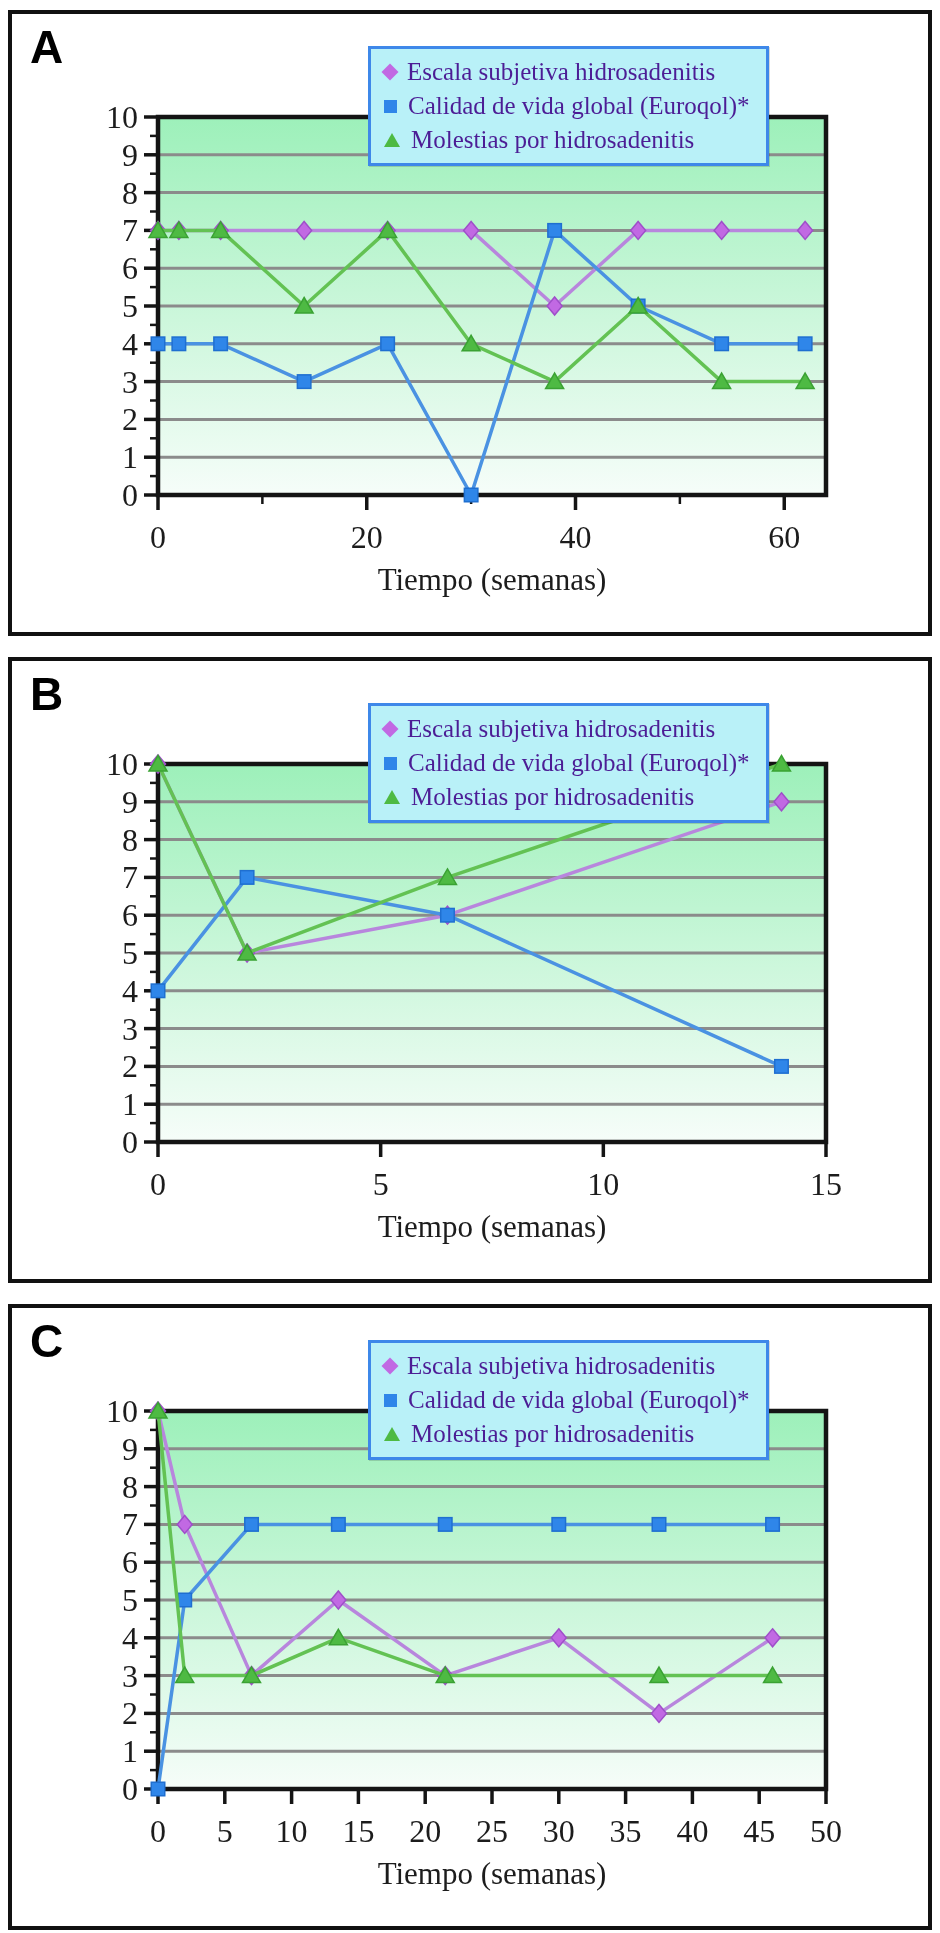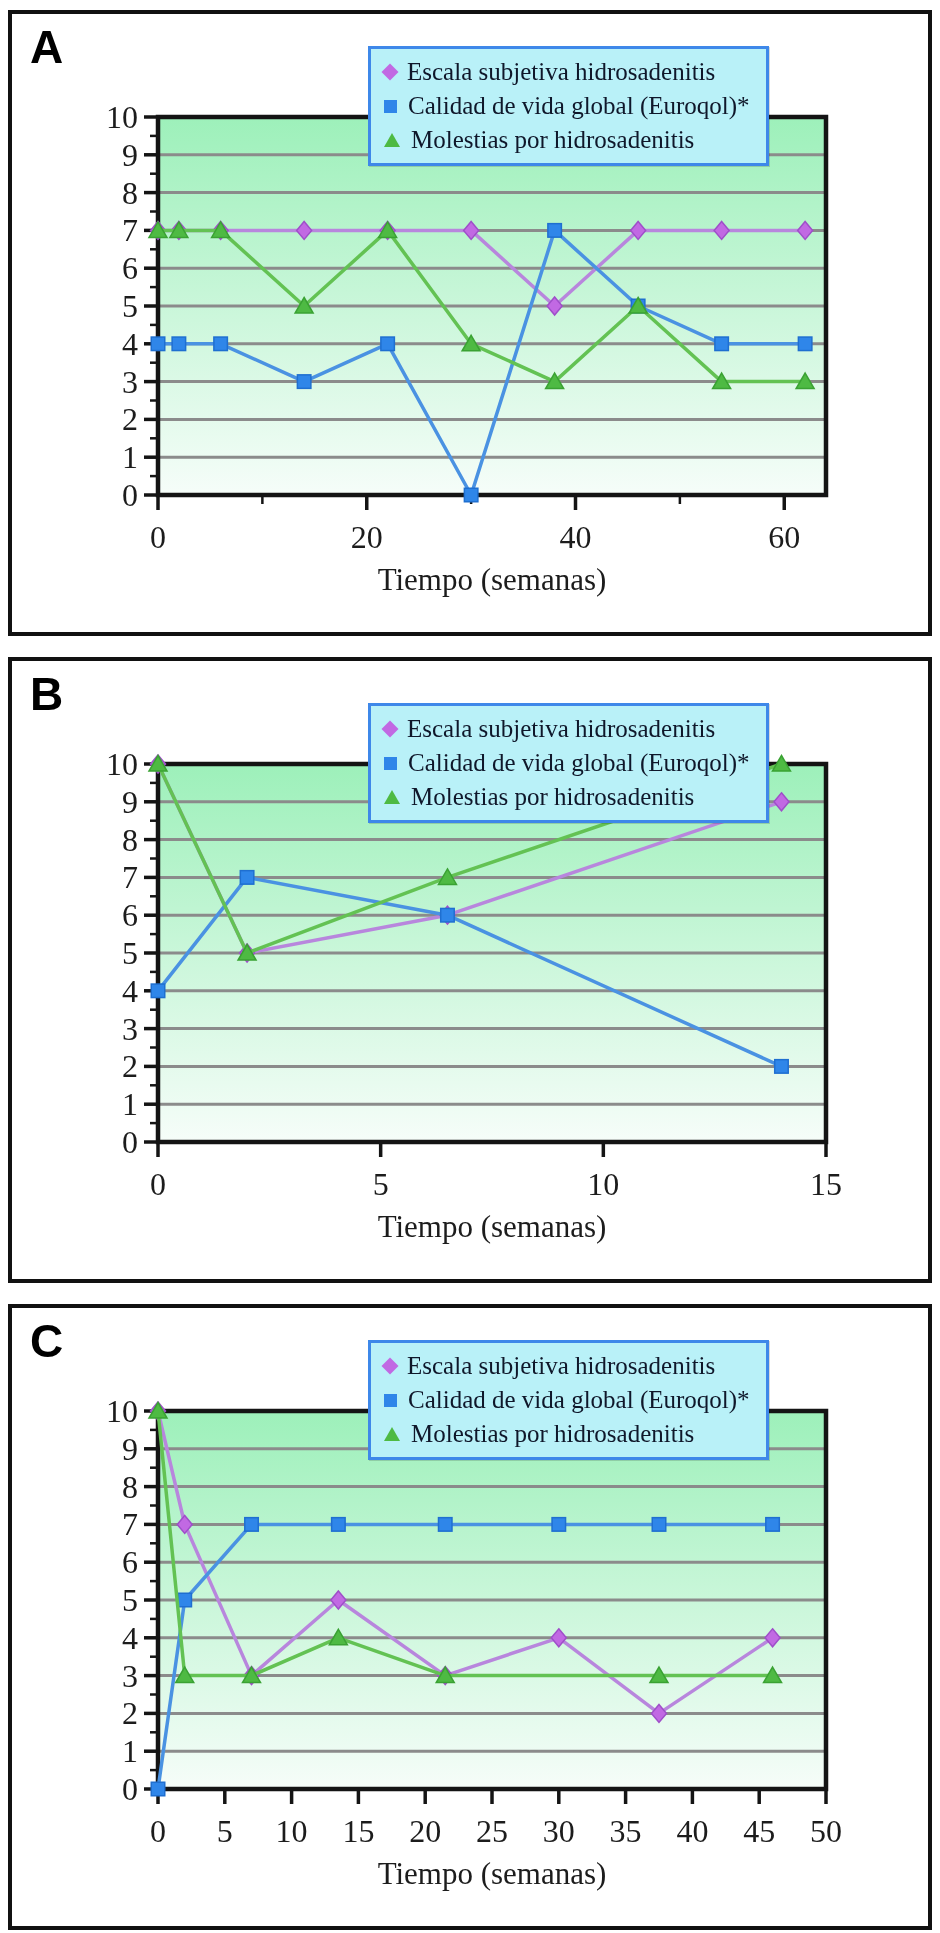--- a/index.html
+++ b/index.html
@@ -18,21 +18,21 @@
   }
   svg.chart{position:absolute;left:0;top:0;z-index:1;}
   .legend{
     position:absolute;left:356px;top:32px;z-index:2;
     border:3px solid #3e88e9;background:#b9f1f8;
     padding:9px 16px 9px 13px;display:flex;flex-direction:column;gap:5px;
     box-shadow:1px 1px 0 rgba(0,0,0,0.15);
   }
   .panel-b .legend{top:42px;}
   .legend-item{display:flex;align-items:center;gap:11px;
-    font-family:"Liberation Serif", serif;font-size:25px;color:#0f172a;line-height:1.15;white-space:nowrap;}
+    font-family:"Liberation Serif", serif;font-size:25px;color:#4c1d95;line-height:1.15;white-space:nowrap;}
   .legend-marker{flex:0 0 auto;display:inline-block;}
   .lm-diamond{width:12px;height:12px;transform:rotate(45deg);}
   .lm-square{width:13px;height:13px;}
   .lm-triangle{width:0;height:0;border-left:8px solid transparent;border-right:8px solid transparent;border-bottom:14px solid #4eba43;}
 </style>
 </head>
 <body>
 
 <div class="panel panel-a first">
   <div class="panel-letter">A</div>

